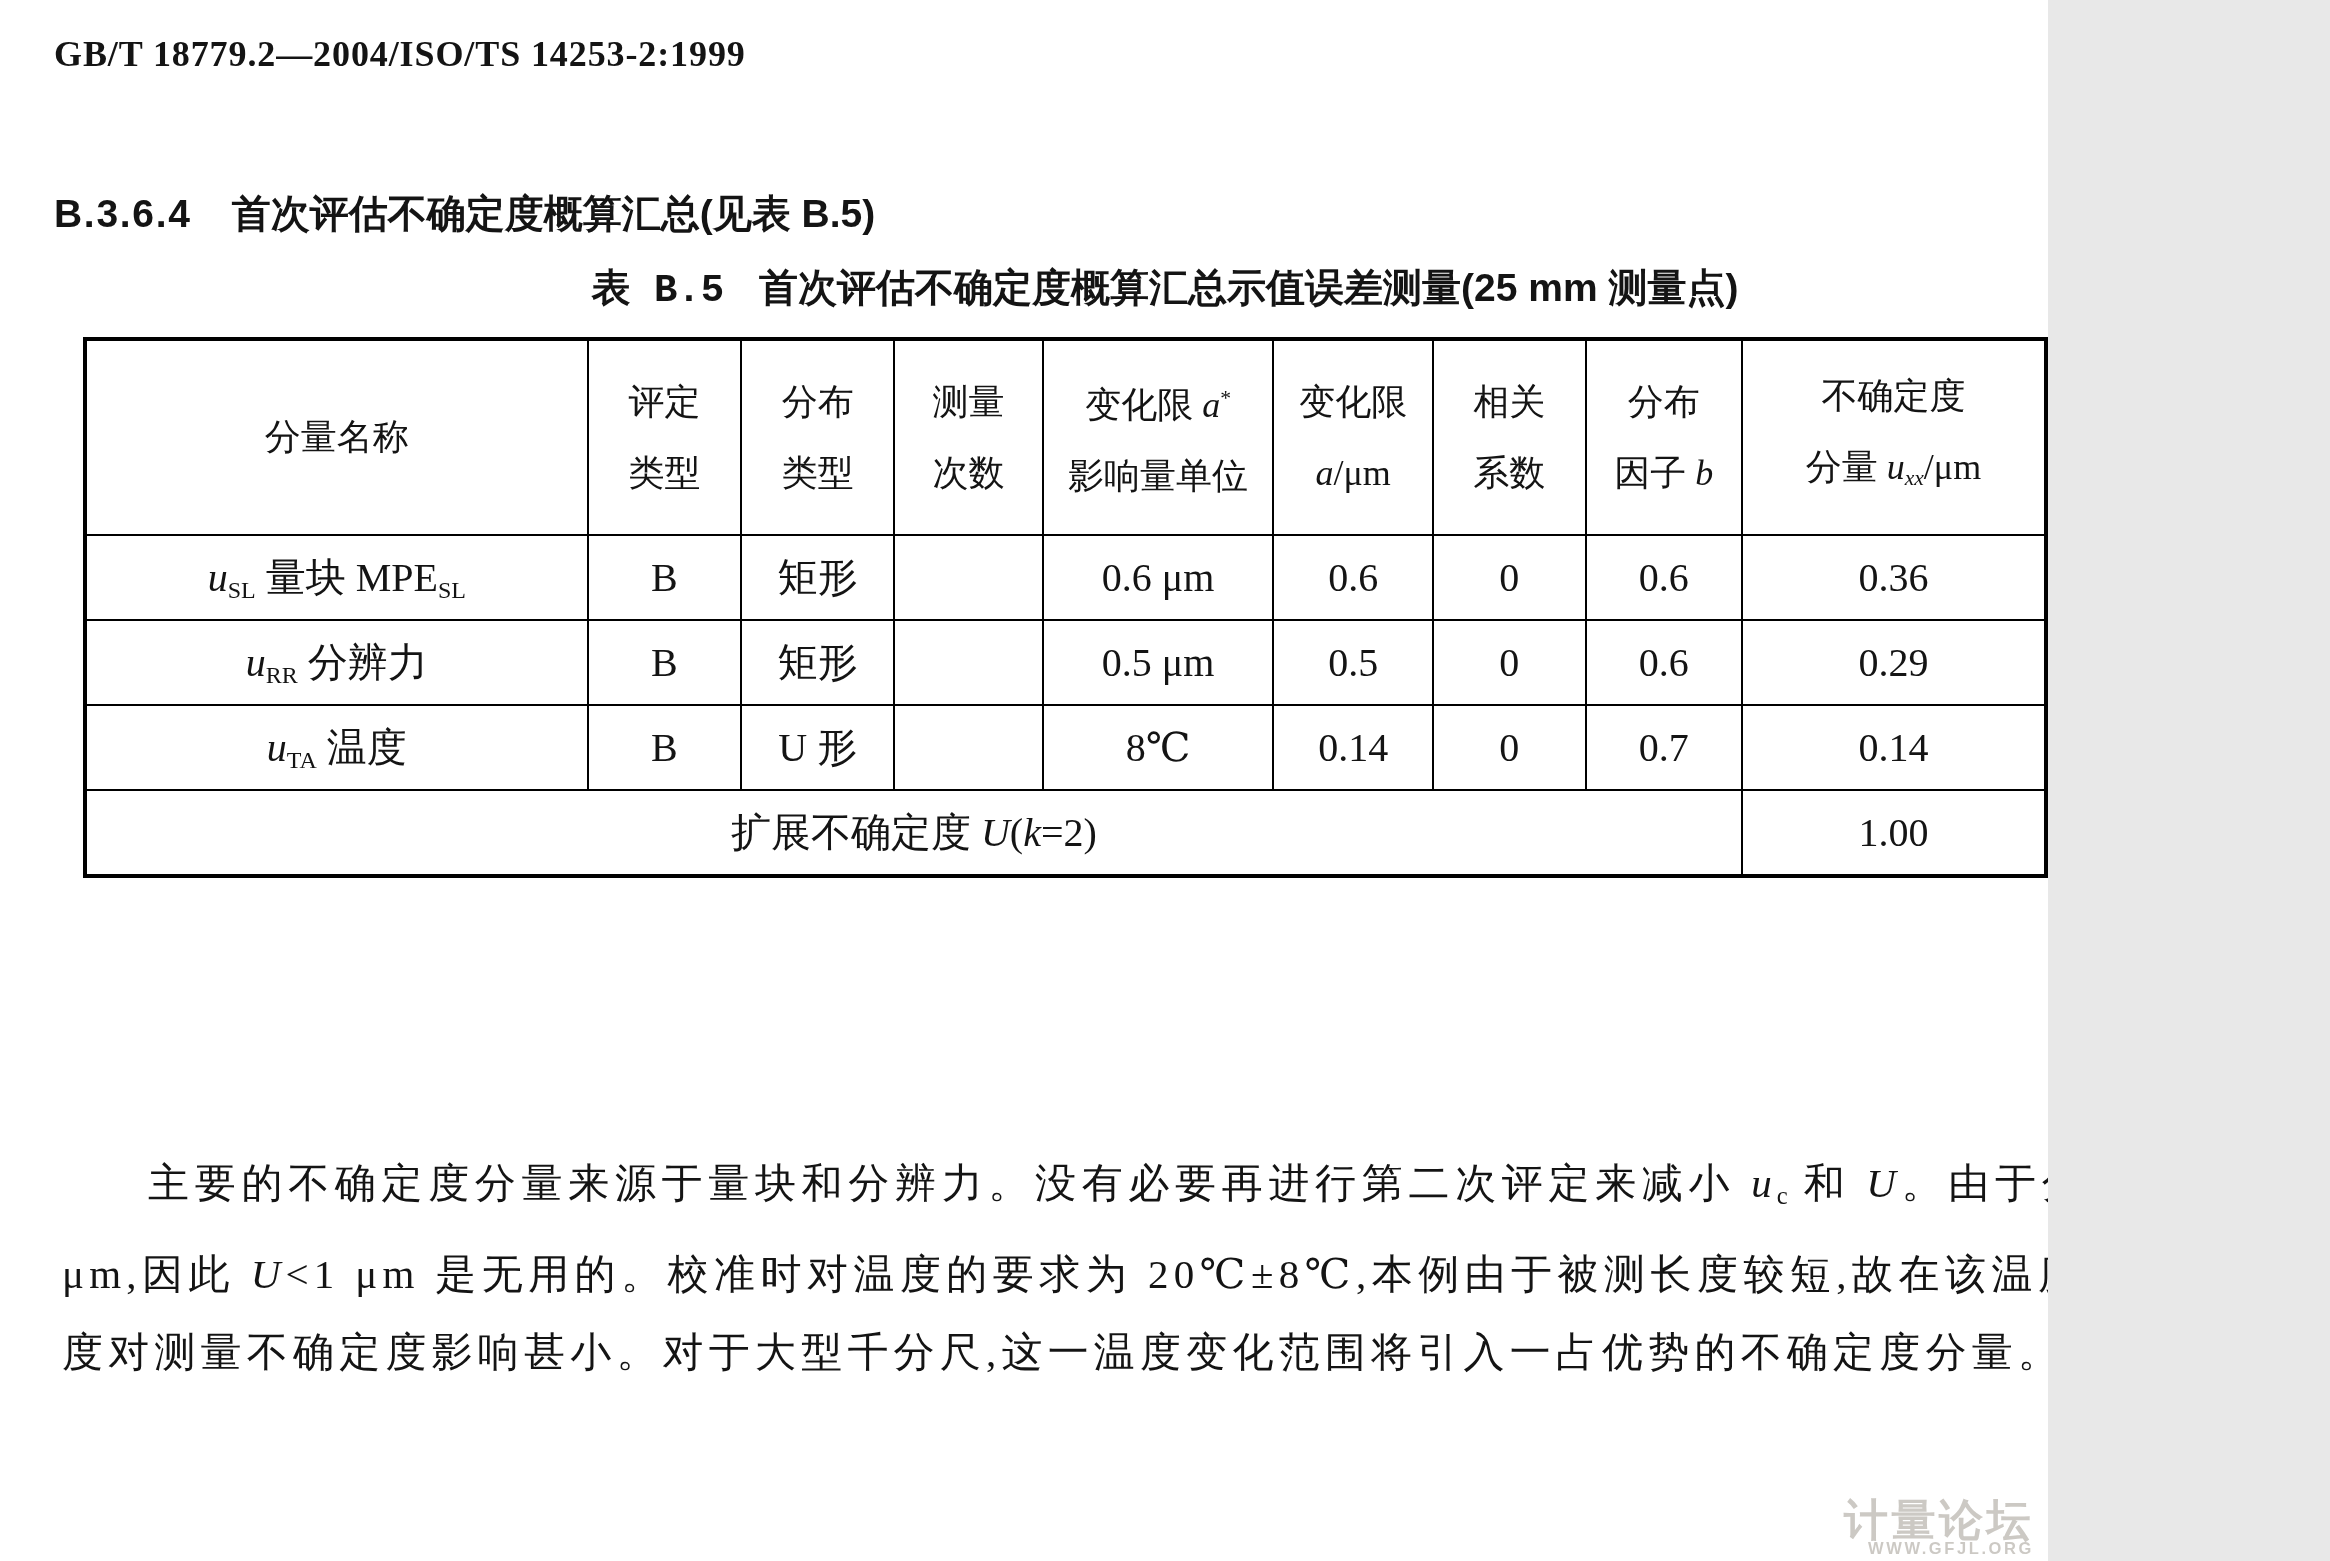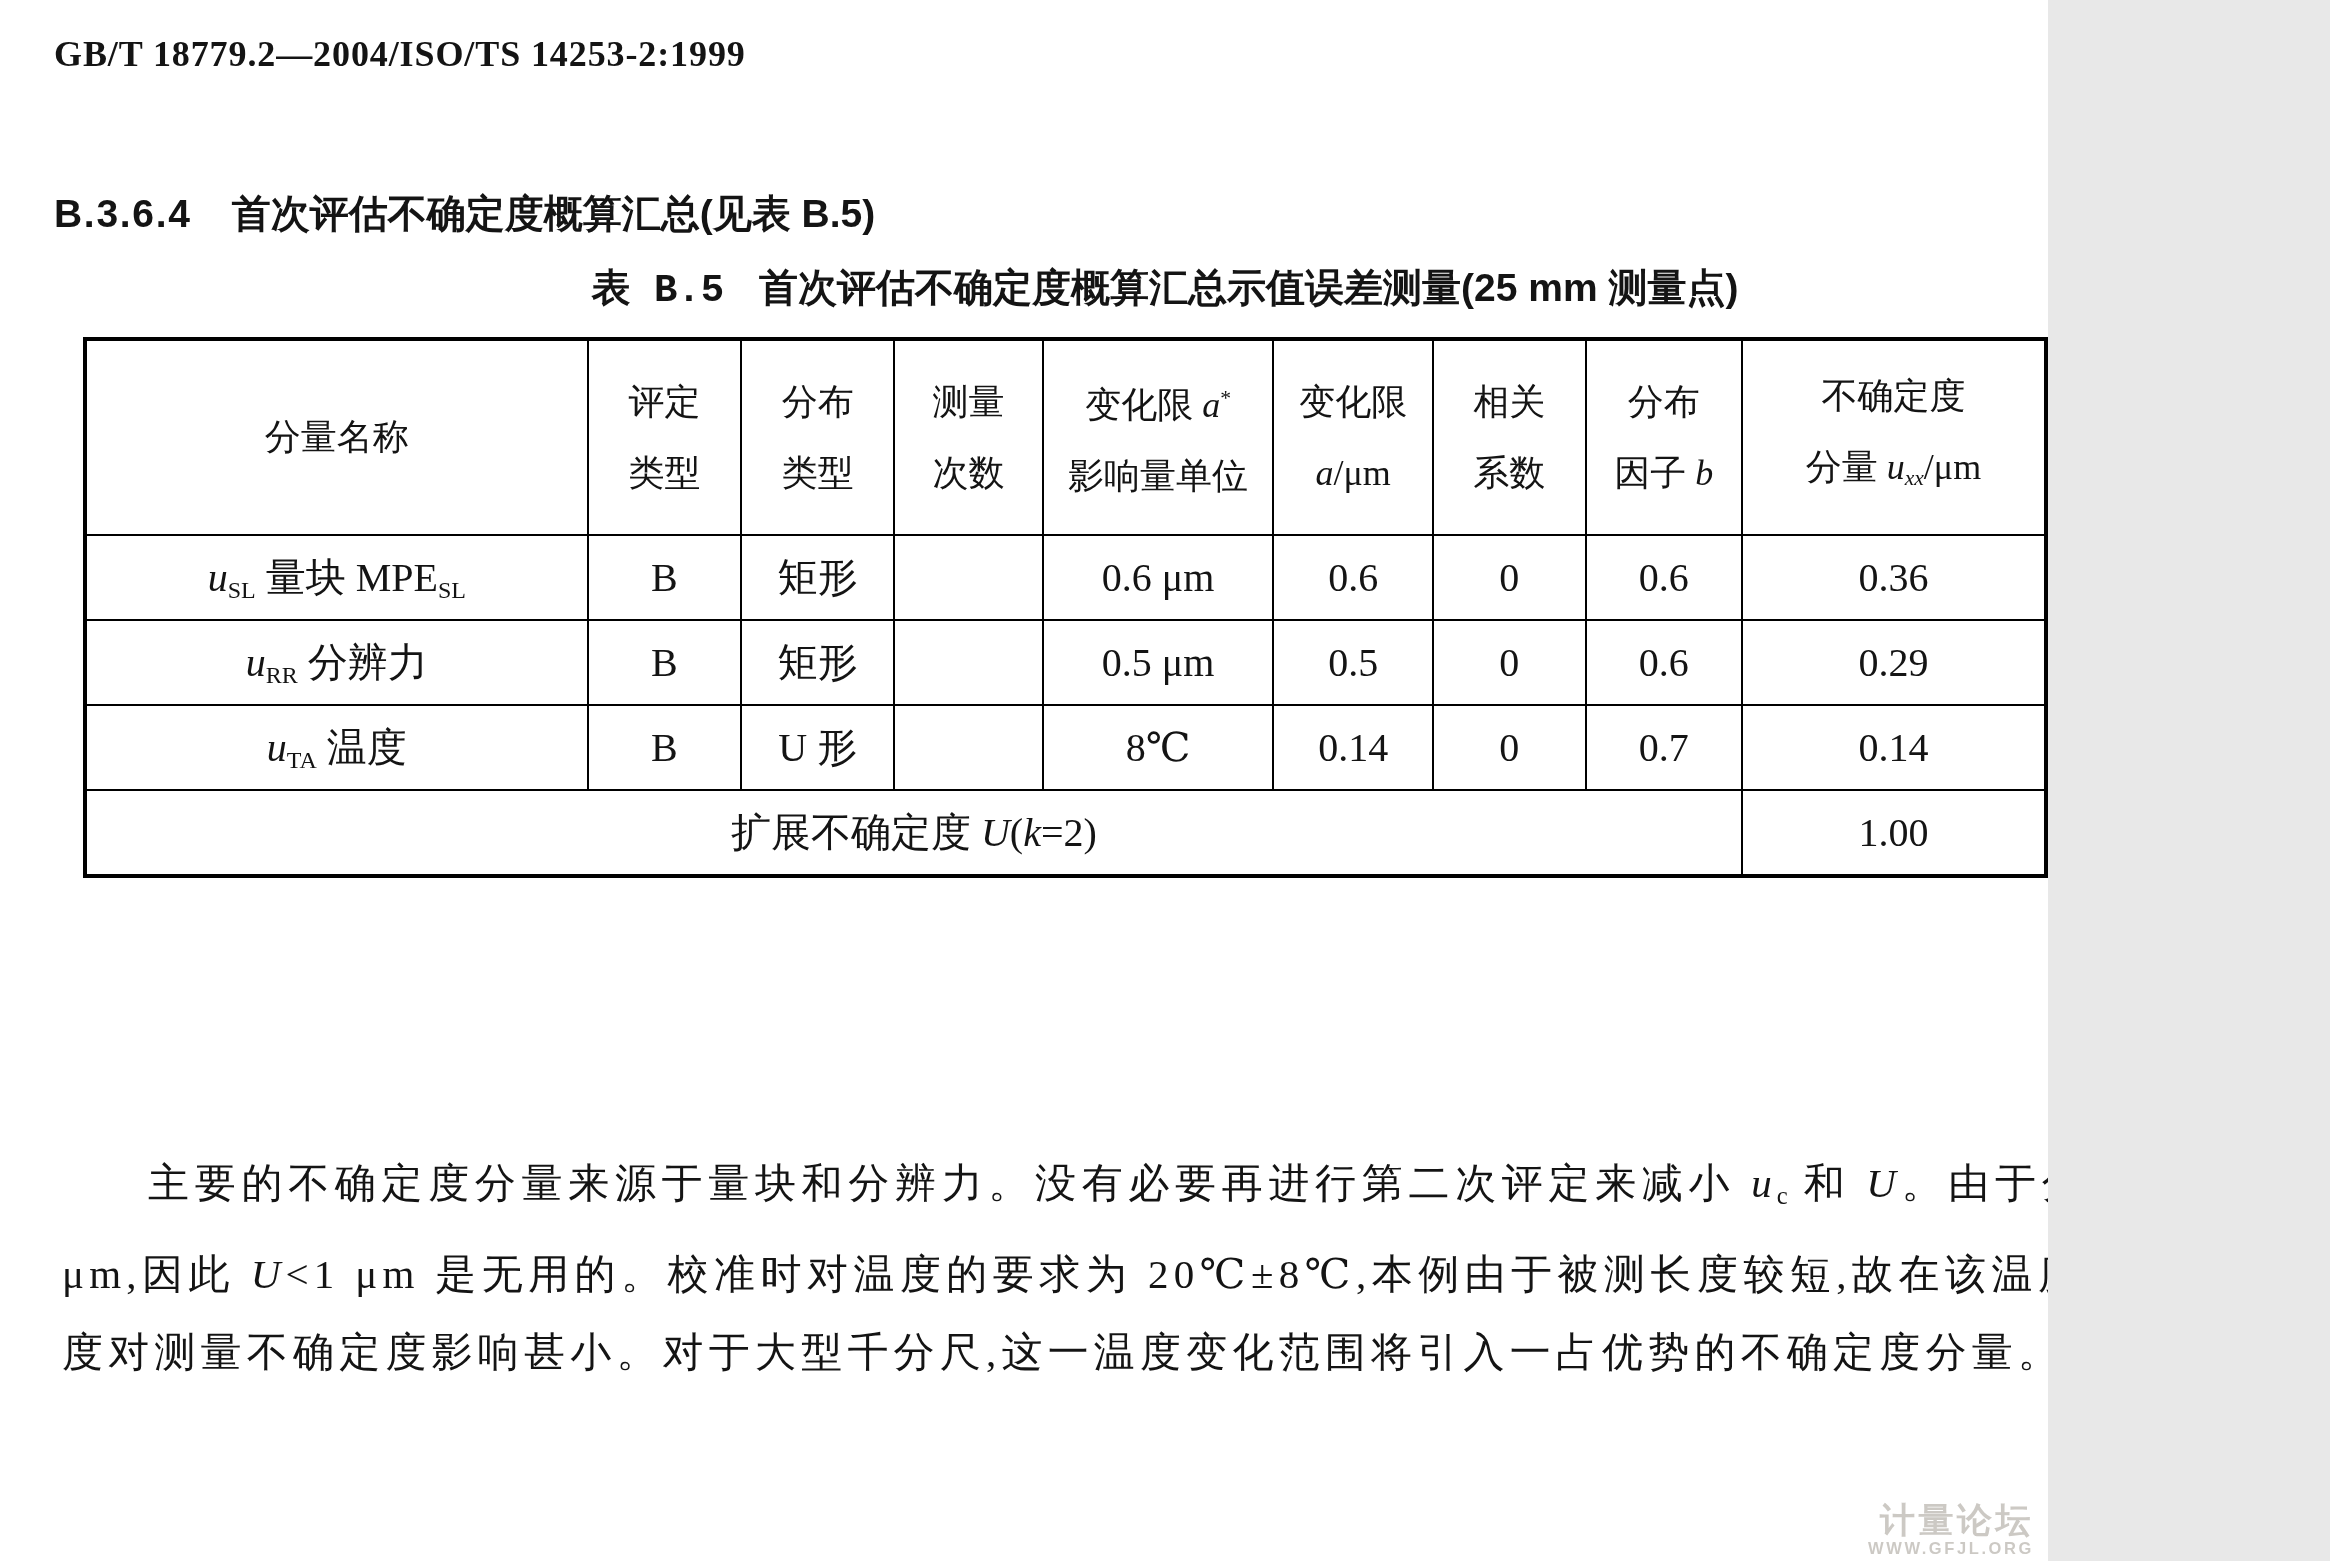--- a/index.html
+++ b/index.html
@@ -51,21 +51,21 @@
     position:absolute; top:1136px; left:54px; width:2224px;
     font-size:41px; line-height:78px; letter-spacing:5.2px;
     text-align:justify; text-justify:inter-character;
   }
   .body-text p { margin:8px; text-indent:2.1em; }
   .watermark {
     position:absolute; right:14px; bottom:3.5px; text-align:right;
     color:rgba(120,112,100,0.38); user-select:none;
     font-family:"Liberation Sans","DejaVu Sans",sans-serif;
   }
-  .watermark .wm-title { font-size:35px; font-weight:bold; letter-spacing:3.5px; line-height:38px; }
+  .watermark .wm-title { font-size:44px; font-weight:bold; letter-spacing:3.5px; line-height:38px; }
   .watermark .wm-url { font-size:16.5px; font-weight:bold; letter-spacing:2.6px; line-height:19px; }
   .speck { position:absolute; top:8.7px; left:2183px; width:7.8px; height:7.8px; background:#111; border-radius:1.7px; }
 </style>
 </head>
 <body>
 
 <div class="page">
 
   <div class="speck"></div>
 

